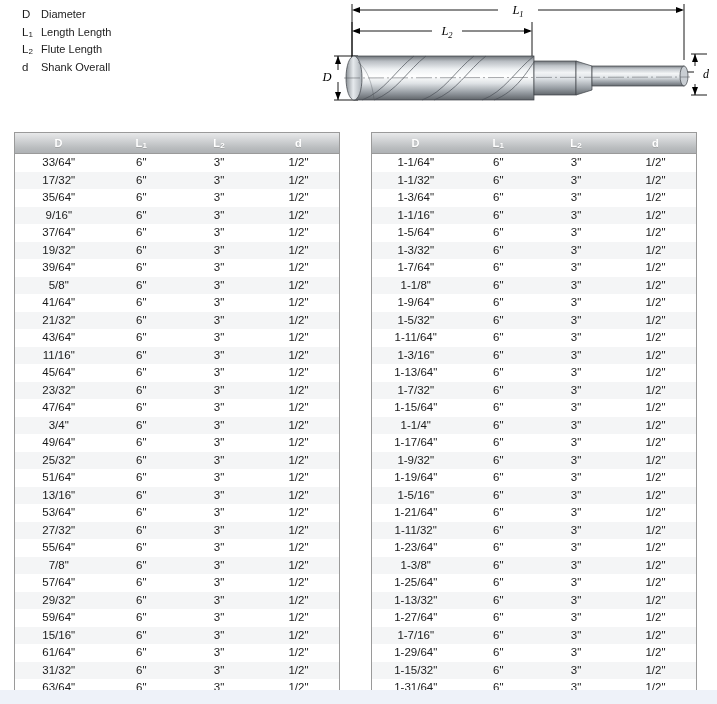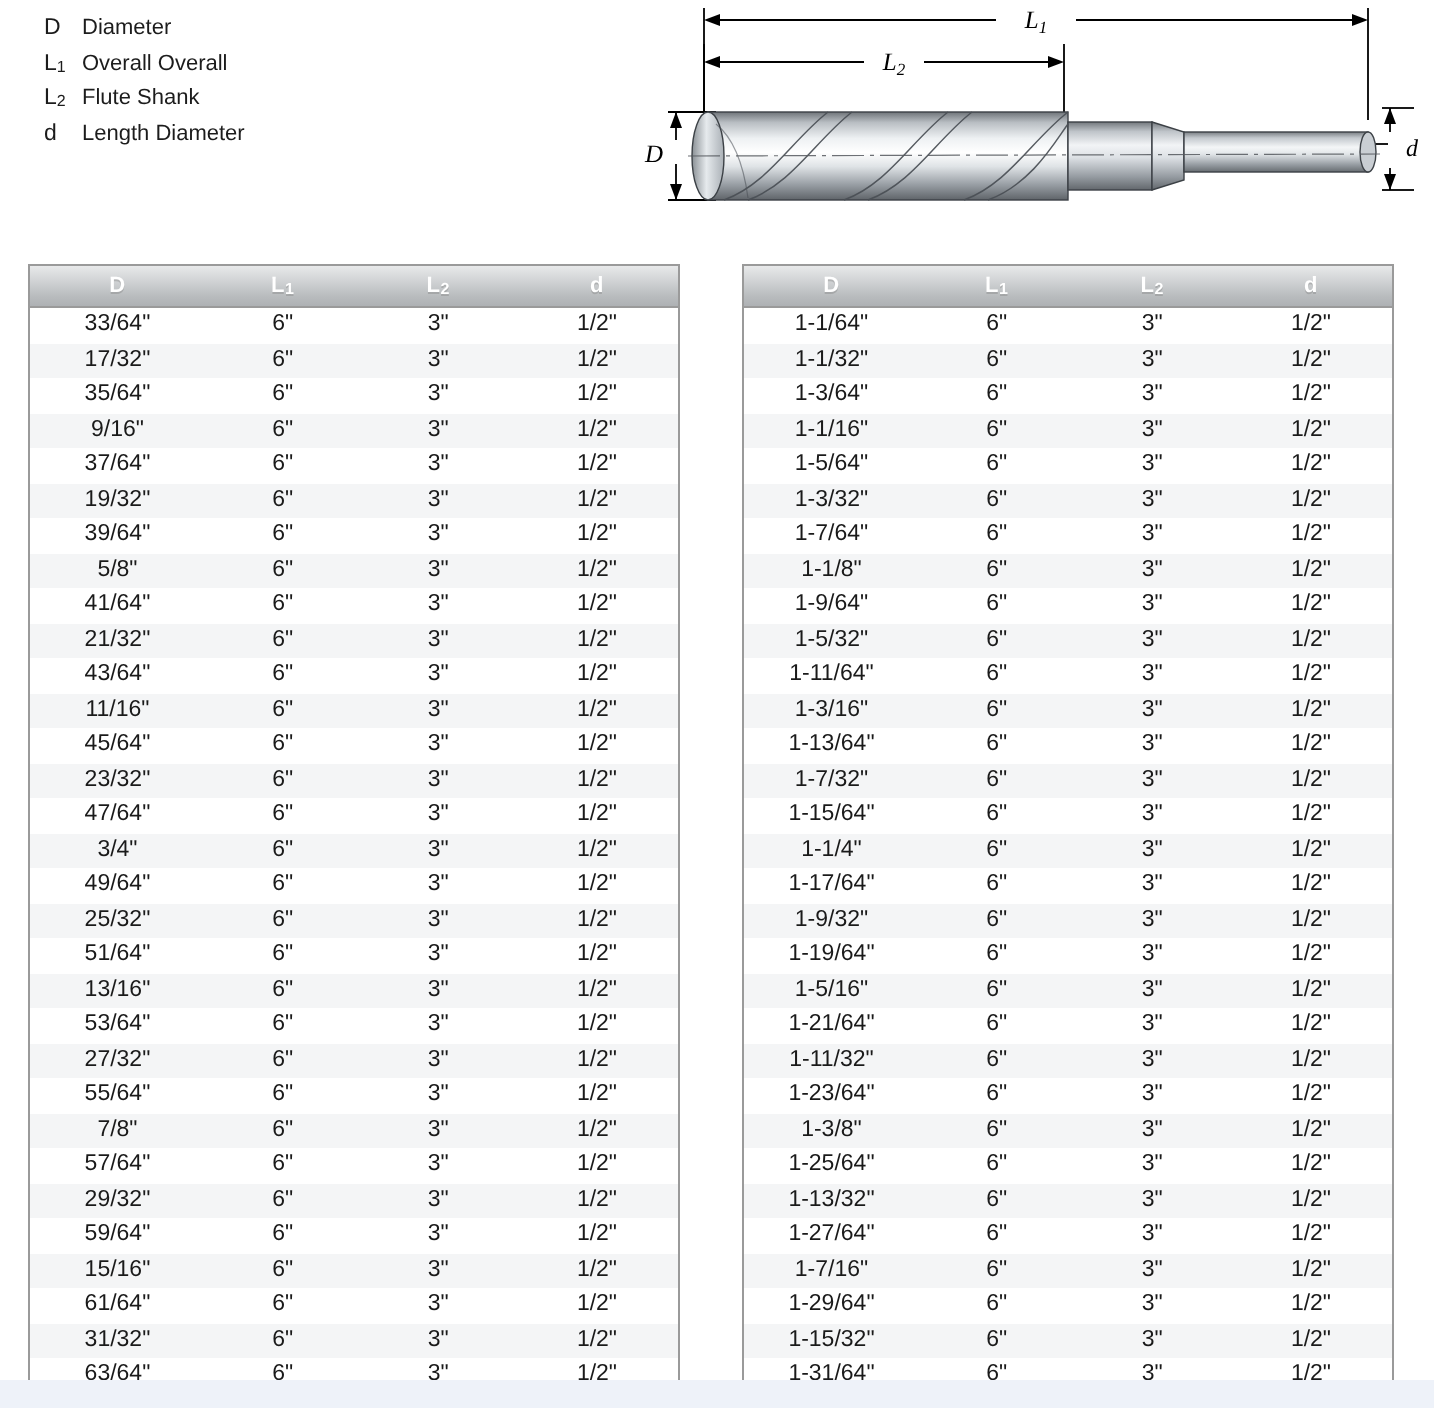--- a/index.html
+++ b/index.html
@@ -134,29 +134,29 @@
 </head>
 <body>
 
 <div class="legend">
   <div class="legend-row">
     <span class="legend-sym"><span>D</span></span>
     <span class="legend-text">Diameter</span>
   </div>
   <div class="legend-row">
     <span class="legend-sym"><span>L</span><sub>1</sub></span>
-    <span class="legend-text">Overall Overall</span>
+    <span class="legend-text">Length Length</span>
   </div>
   <div class="legend-row">
     <span class="legend-sym"><span>L</span><sub>2</sub></span>
-    <span class="legend-text">Flute Shank</span>
+    <span class="legend-text">Flute Length</span>
   </div>
   <div class="legend-row">
     <span class="legend-sym"><span>d</span></span>
-    <span class="legend-text">Length Diameter</span>
+    <span class="legend-text">Shank Overall</span>
   </div>
 </div>
 
 <div class="diagram">
   <svg width="407" height="122" viewBox="0 0 407 122" xmlns="http://www.w3.org/2000/svg">
     <defs>
       <linearGradient id="bodyGrad" x1="0" y1="0" x2="0" y2="1">
         <stop offset="0%" stop-color="#6f7479"></stop>
         <stop offset="12%" stop-color="#b9bec3"></stop>
         <stop offset="30%" stop-color="#eef1f3"></stop>

